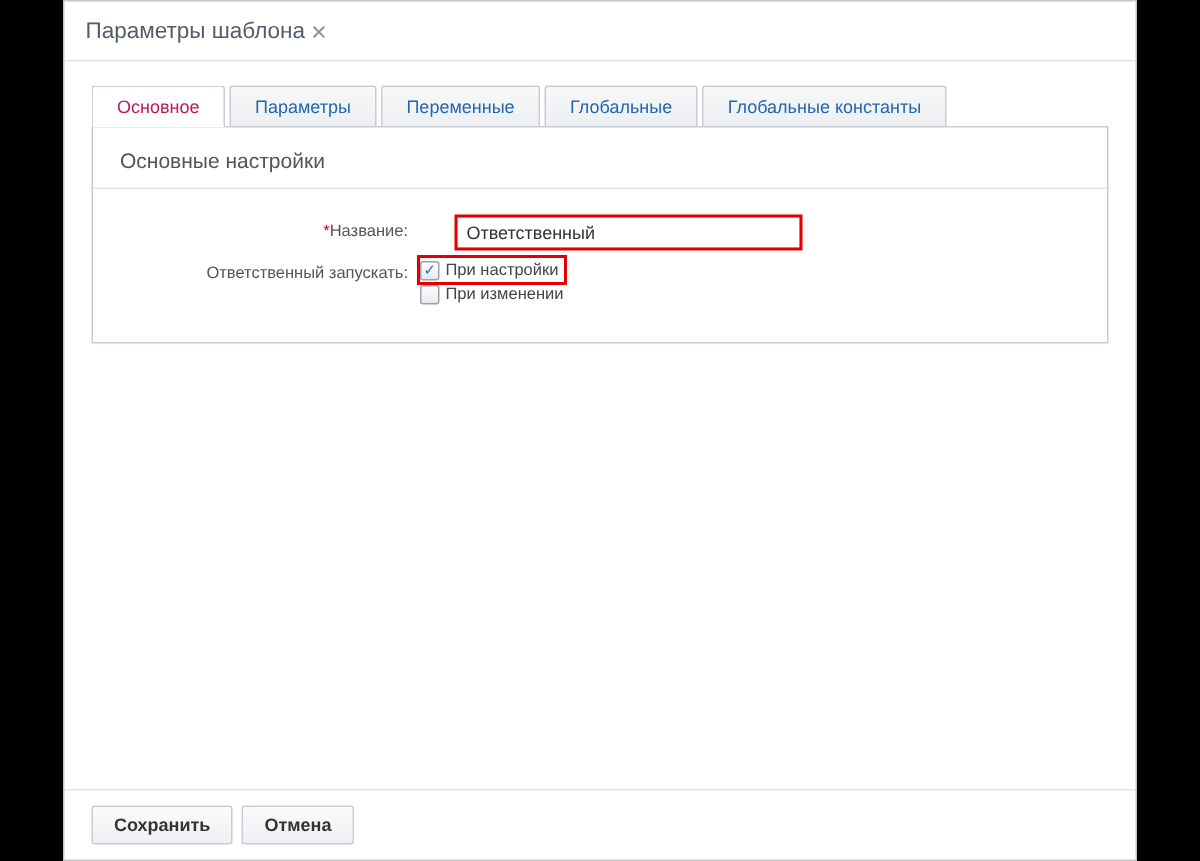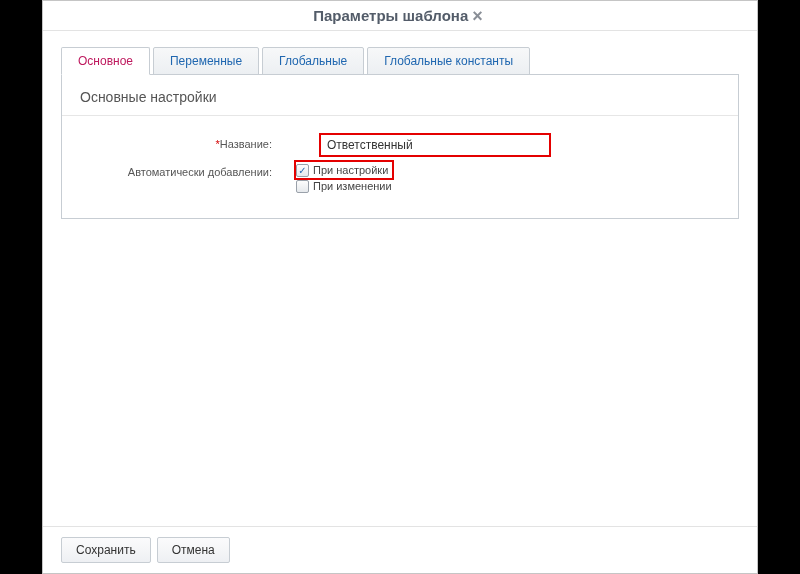--- a/index.html
+++ b/index.html
@@ -18,27 +18,26 @@
   left: 42px;
   top: 0;
   width: 716px;
   height: 574px;
   background: #fff;
   border: 1px solid #c5c5c5;
   display: flex;
   flex-direction: column;
 }
 .titlebar {
-  height: 30px;
+  height: 40px;
   padding: 0 14px;
   display: flex;
   align-items: center;
-  justify-content: center;
+  justify-content: flex-start;
   border-bottom: 1px solid #e3e3e3;
-  font-weight: bold;
 }
 .titlebar-title {
   font-size: 15px;
   color: #535c69;
 }
 .close-x {
   font-size: 18px;
   color: #8a8f97;
   cursor: pointer;
   line-height: 1;
@@ -90,21 +89,20 @@
   border-top: 1px solid #e6e6e6;
   padding-top: 18px;
   margin-left: -18px;
   margin-right: -18px;
   padding-left: 18px;
   padding-right: 18px;
 }
 .form-row {
   display: flex;
   margin-bottom: 6px;
-  gap: 16px;
 }
 .form-label {
   width: 200px;
   text-align: right;
   padding-right: 8px;
   font-size: 11px;
   color: #555;
   padding-top: 4px;
 }
 .req {
@@ -168,34 +166,36 @@
 }
 .btn {
   height: 26px;
   padding: 0 14px;
   border: 1px solid #c7cdd3;
   background: linear-gradient(#fbfbfc, #eef0f3);
   font-size: 12px;
   color: #333;
   cursor: pointer;
   border-radius: 2px;
+  font-weight: bold;
 }
 </style>
 </head>
 <body>
 
 <div class="dialog">
   <div class="titlebar">
     <div class="titlebar-title">Параметры шаблона</div>
     <div class="close-x">×</div>
   </div>
 
   <div class="content-area">
     <div class="tabs-row">
       <div class="tab active">Основное</div>
+      <div class="tab">Параметры</div>
       <div class="tab">Переменные</div>
       <div class="tab">Глобальные</div>
       <div class="tab">Глобальные константы</div>
     </div>
 
     <div class="panel">
       <div class="section-title">Основные настройки</div>
 
       <div class="form-body">
 
@@ -203,21 +203,21 @@
           <div class="form-label">
             <span class="req">*</span><span>Название:</span>
           </div>
           <div class="form-control">
             <input type="text" class="text-input hl" value="Ответственный" style="">
           </div>
         </div>
 
 
         <div class="form-row">
-          <div class="form-label">Автоматически добавлении:</div>
+          <div class="form-label">Ответственный запускать:</div>
           <div class="form-control">
             <div class="chk-line hl">
               <div class="chk">✓</div>
               <span>При настройки</span>
             </div>
             <div class="chk-line">
               <div class="chk"></div>
               <span>При изменении</span>
             </div>
           </div>

